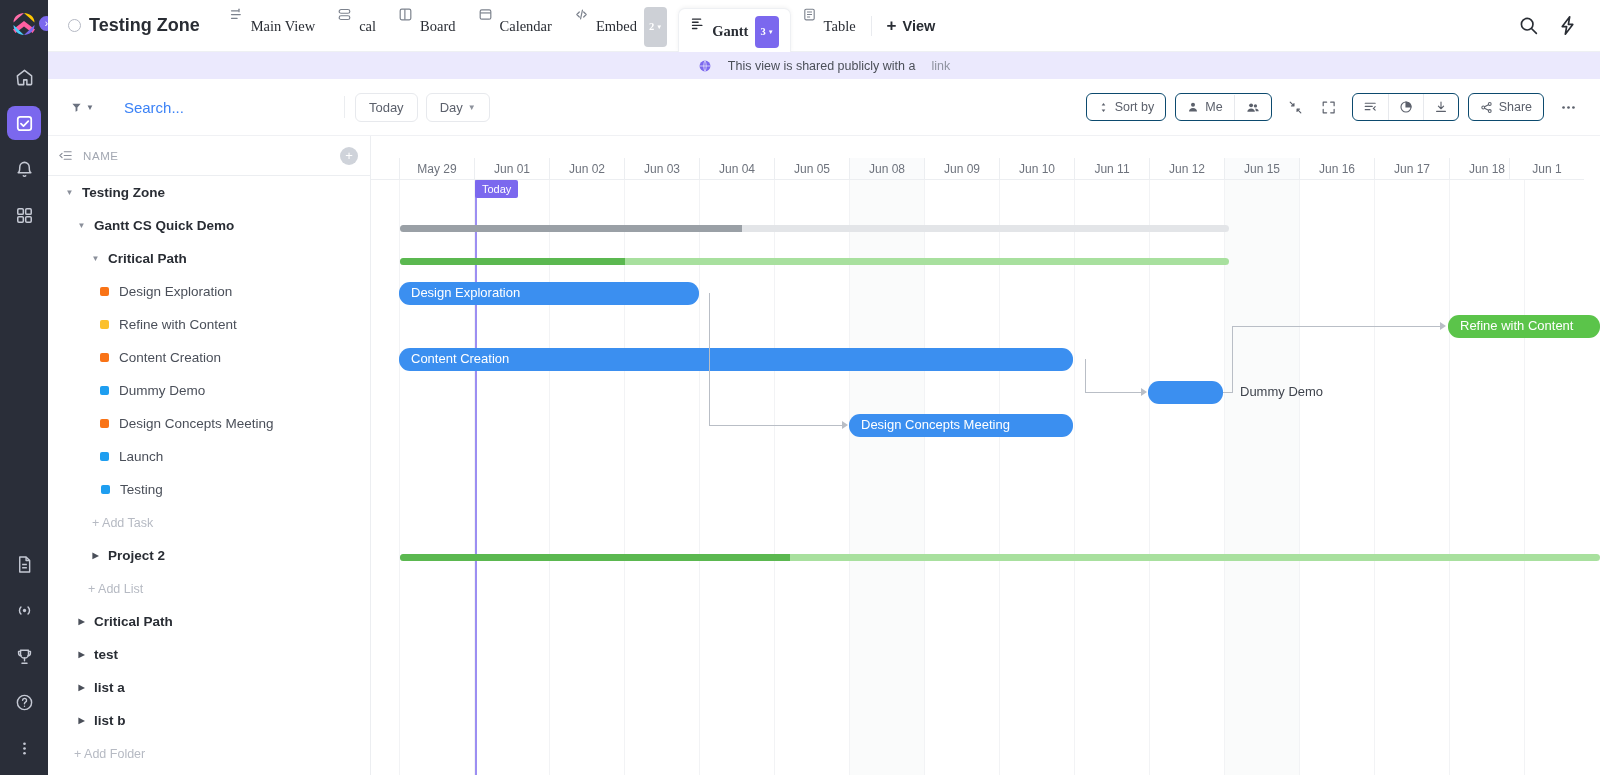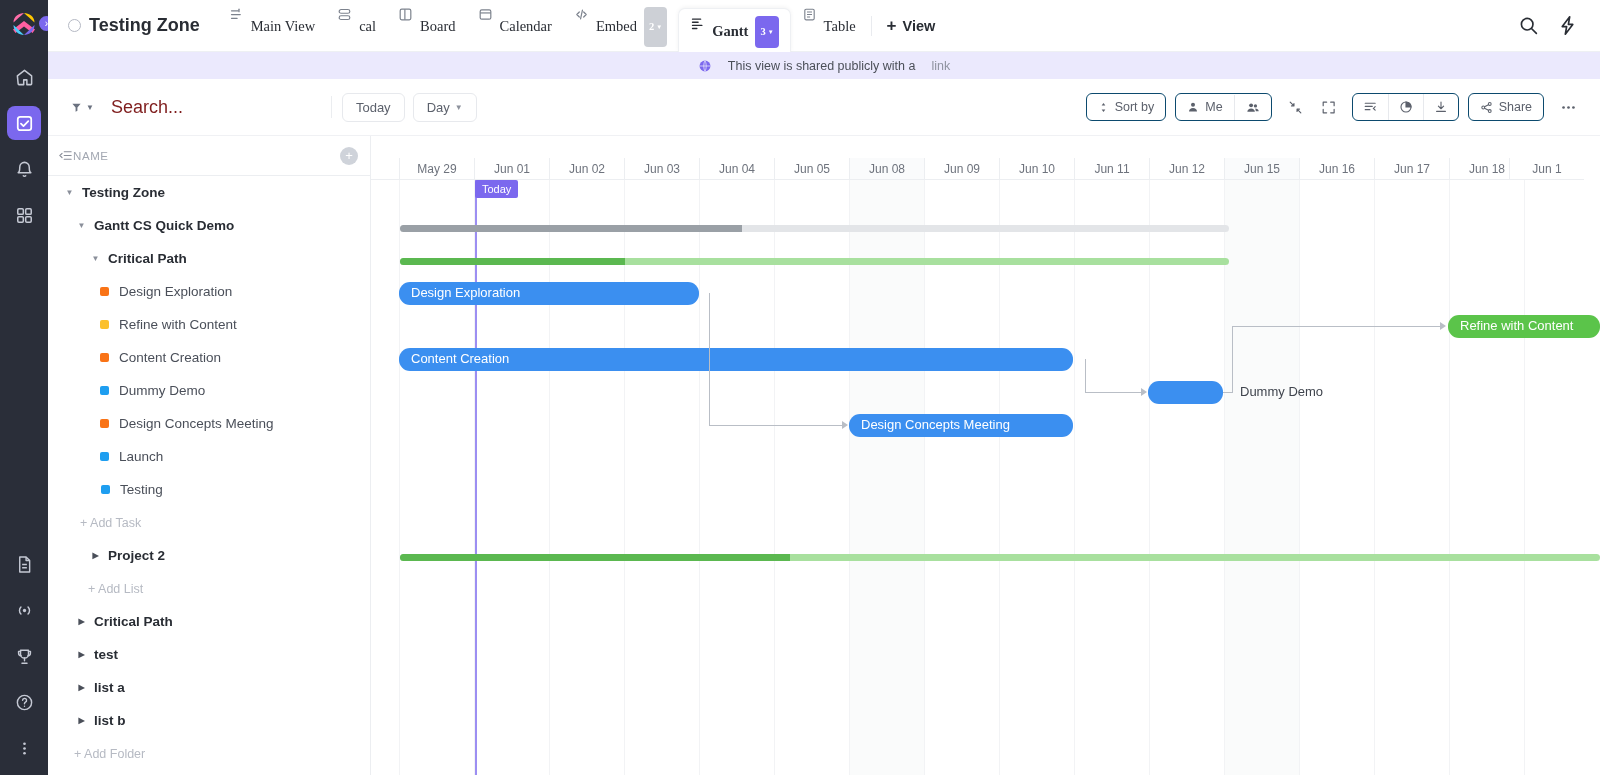--- a/index.html
+++ b/index.html
@@ -82,42 +82,42 @@
   
   #toolbar {
     position: absolute; left: 48px; top: 79px; width: 1552px; height: 57px;
     background: #fff; display: flex; align-items: center; padding: 0 16px 0 14px;
     border-bottom: 1px solid #f0f1f4;
   }
   .filter-btn {
     display:flex; align-items:center; gap:4px; padding: 5px 9px; border-radius: 6px;
     color: #6b7280; font-size: 12px; cursor: pointer;
   }
-  .search-box { font-size: 18px; color: #7f1d1d; margin-left: 8px; width: 210px; }
+  .search-box { font-size: 15px; color: #3b82f6; margin-left: 21px; width: 210px; }
   .tb-sep { width: 1px; height: 22px; background: #ebedf0; margin: 0 10px; }
   .tb-pill {
     border: 1px solid #e7e9ed; border-radius: 6px; padding: 6px 13px;
     font-size: 13px; color: #5c616c; cursor: pointer; background: #fff;
     display:flex; align-items:center; gap:5px;
   }
   .tb-right { margin-left: auto; display: flex; align-items: center; gap: 9px; }
   .tb-group { border: 1px solid #0c4a6e; border-radius: 6px; display:flex; align-items:center; overflow: hidden; }
   .tb-item { padding: 6px 11px; font-size: 12.5px; color: #5c616c; display:flex; align-items:center; gap:6px; cursor:pointer; }
   .tb-item + .tb-item { border-left: 1px solid #e7e9ed; }
   .tb-icons { display: flex; align-items: center; gap: 4px; }
   .tb-ico { padding: 6px 7px; color: #5c616c; cursor: pointer; display:flex; }
 
   
   #listpanel {
     position: absolute; left: 48px; top: 136px; width: 323px; height: 639px;
     background: #fff; border-right: 1px solid #eceef1; overflow: hidden;
   }
   #list-header {
     height: 40px; display: flex; align-items: center; padding: 0 12px 0 10px;
-    border-bottom: 1px solid #eceef1; 
+    border-bottom: 1px solid #eceef1; gap: 10px;
   }
   .collapse-ico { color: #8a8f9a; display: flex; }
   .name-label { font-size: 11.5px; letter-spacing: .6px; color: #a2a7b1; font-weight: 500; }
   .add-col { margin-left: auto; width: 18px; height: 18px; border-radius: 50%; background: #cfd3da; color:#fff; display:flex;align-items:center;justify-content:center;font-size:13px; cursor:pointer; }
   .row {
     height: 33px; display: flex; align-items: center; font-size: 13.5px; color: #4a4f59;
   }
   .row.bold { font-weight: bold; color: #292d34; }
   .caret {
     width: 15px; height: 15px; border-radius: 3px; display:flex; align-items:center; justify-content:center;
@@ -499,21 +499,21 @@
         <span>Design Concepts Meeting</span>
       </div>
       <div class="row" style="padding-left: 52px;">
         <span class="sq" style="background: rgb(30, 158, 240);"></span>
         <span>Launch</span>
       </div>
       <div class="row" style="padding-left: 53px;">
         <span class="sq" style="background: rgb(30, 158, 240);"></span>
         <span>Testing</span>
       </div>
-      <div class="row" style="padding-left: 32px;">
+      <div class="row" style="padding-left: 32px; margin-left: 12px;">
         <span class="muted">+ Add Task</span>
       </div>
       <div class="row bold" style="padding-left: 40px;">
         <span class="caret closed">▶</span>
         <span>Project 2</span>
       </div>
       <div class="row" style="padding-left: 40px;">
         <span class="muted">+ Add List</span>
       </div>
       <div class="row bold" style="padding-left: 26px;">

